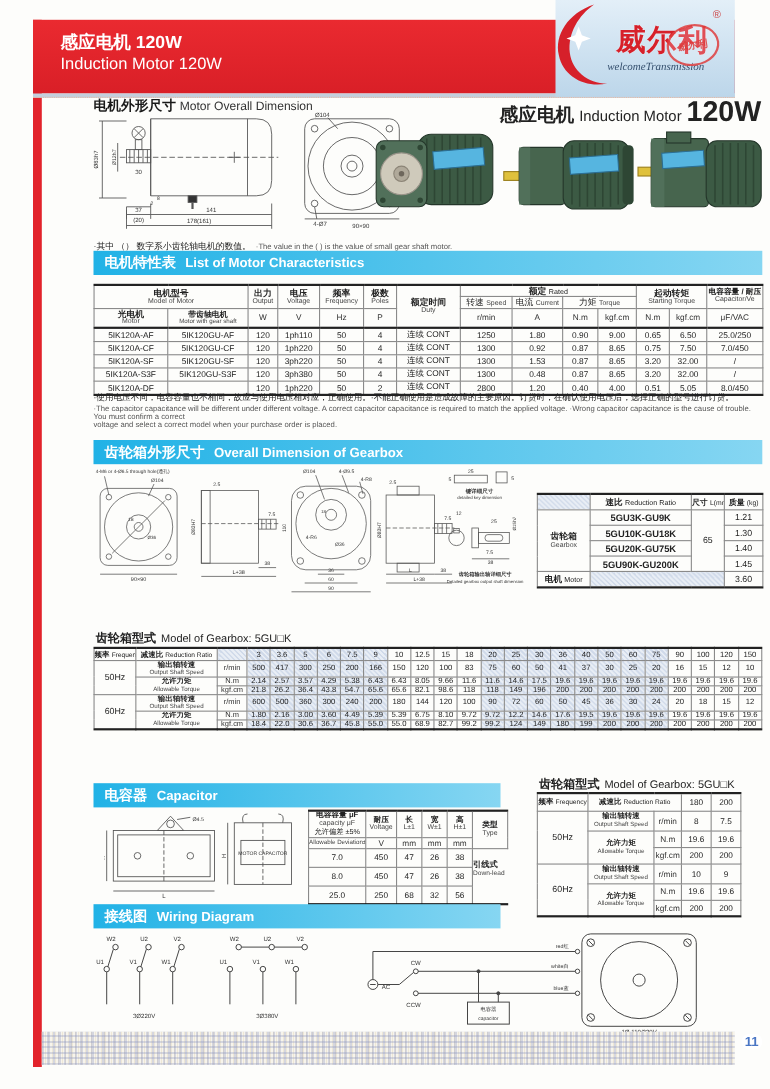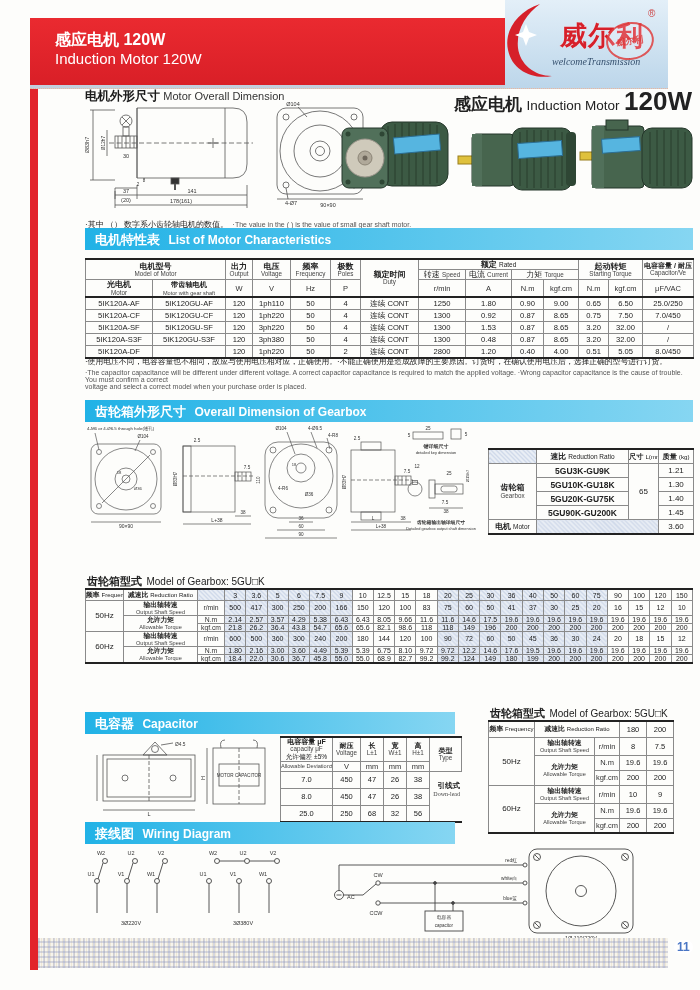--- a/index.html
+++ b/index.html
@@ -897,21 +897,21 @@
     <tr style="height:17px;" class="bline">
           <td class="gen">25.0</td>
           <td class="gen">250</td>
           <td class="gen">68</td>
           <td class="gen">32</td>
           <td class="gen">56</td>
         </tr>
   </tbody>
     </table>
 
-  <div class="abs" style="left:430px;top:764px;width:30px;height:50px;display:flex;flex-direction:column;align-items:flex-end;justify-content:center;font-family:Liberation Serif, serif;">
+  <div class="abs" style="left:430px;top:764px;width:30px;height:50px;display:flex;flex-direction:column;align-items:flex-start;justify-content:center;">
     <span style="font-size:7.5px;font-weight:bold;">引线式</span>
     <span style="font-size:6px;color:#444;">Down-lead</span>
   </div>
 
   <div class="abs" id="gbs-title">
     <span class="cn">齿轮箱型式</span>
     <span class="en">Model of Gearbox: 5GU□K</span>
   </div>
   <table class="abs" id="gbs-table">
     <colgroup>

